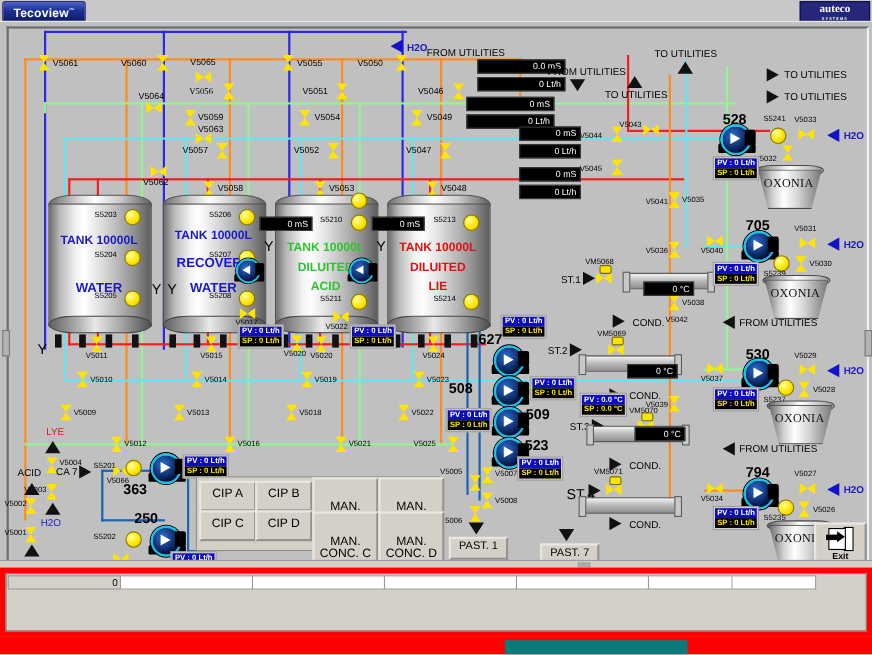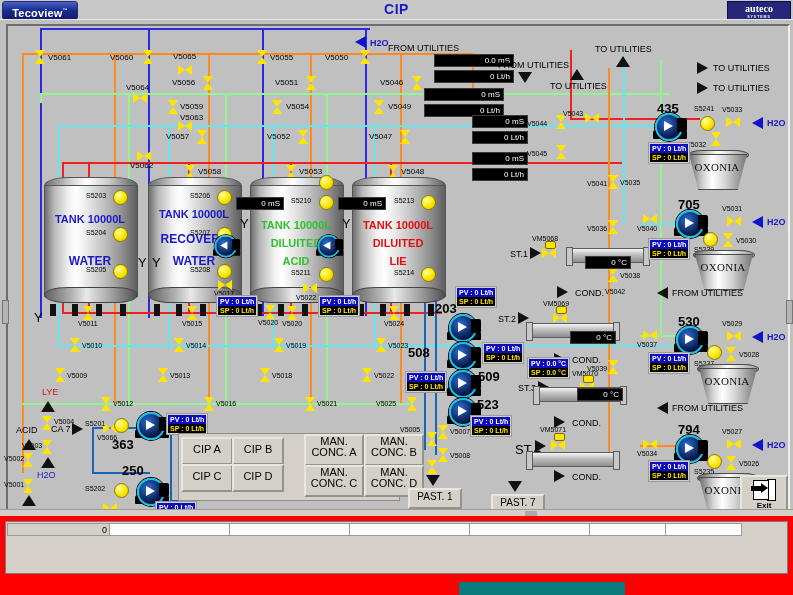--- a/index.html
+++ b/index.html
@@ -100,21 +100,21 @@
     font-family:"Liberation Serif",serif;color:#111;letter-spacing:.3px;}
 
   
   .hx{position:absolute;height:13px;background:linear-gradient(180deg,#f4f4f4,#bdbdbd 45%,#8f8f8f);
     border:1px solid #5b5b5b;border-radius:2px;}
   .hx .end{position:absolute;top:-2px;width:5px;height:17px;background:#c8c8c8;border:1px solid #5b5b5b;}
 
   
   .btn{position:absolute;background:#d4d0c8;border:2px outset #e9e6e0;color:#000;
     font-size:11px;text-align:center;cursor:pointer;font-family:"Liberation Sans",sans-serif;}
-  .btn2{line-height:11px;padding-top:0;margin-left:20px;}
+  .btn2{line-height:11px;padding-top:20px;}
   .btnpanel{position:absolute;background:#d4d0c8;border:1px solid #8d8d8d;}
 
   .exitbtn{position:absolute;right:5px;bottom:4px;width:44px;height:34px;background:#d4d0c8;
     border:2px outset #e9e6e0;cursor:pointer;}
   .exitbtn .door{position:absolute;left:11px;top:3px;width:14px;height:18px;background:#fff;border:1px solid #000;}
   .exitbtn .dr2{position:absolute;left:25px;top:2px;width:7px;height:20px;background:#fff;border:1px solid #000;}
   .exitbtn .ar{position:absolute;left:9px;top:9px;width:12px;height:5px;background:#000;}
   .exitbtn .arh{position:absolute;left:19px;top:6px;width:0;height:0;border-top:5px solid transparent;
     border-bottom:5px solid transparent;border-left:7px solid #000;}
   .exitbtn span{position:absolute;left:0;bottom:1px;width:100%;text-align:center;font-size:8px;font-weight:bold;}
@@ -137,21 +137,20 @@
 </style>
 </head>
 <body>
 
 <div id="app">
 
   <div class="titlebar"></div>
   <div class="logo-tecoview">
     <span>Tecoview</span><sup>™</sup>
   </div>
-  <div class="apptitle">CIP</div>
   <div class="logo-auteco">
     <span>auteco</span>
     <small>SYSTEMS</small>
   </div>
 
   <div class="canvas">
     <div class="frame"></div>
     <div class="sideslider"></div>
     <div class="sideslider r"></div>
 
@@ -214,21 +213,21 @@
     <div class="valveV" style="left:143px;top:30px;"></div>
     <div class="taglbl" style="left:110px;top:33px;">V5060</div>
     <div class="valveH" style="left:178px;top:45px;"></div>
     <div class="taglbl" style="left:173px;top:32px;">V5065</div>
     <div class="valveV" style="left:257px;top:30px;"></div>
     <div class="taglbl" style="left:270px;top:33px;">V5055</div>
     <div class="valveV" style="left:360px;top:30px;"></div>
     <div class="taglbl" style="left:325px;top:33px;">V5050</div>
 
     <div class="valveV" style="left:203px;top:56px;"></div>
-    <div class="taglbl" style="left:172px;top:58px;">V5056</div>
+    <div class="taglbl" style="left:172px;top:58px;font-family:Liberation Serif, serif;">V5056</div>
     <div class="valveV" style="left:306px;top:56px;"></div>
     <div class="taglbl" style="left:275px;top:58px;">V5051</div>
     <div class="taglbl" style="left:380px;top:58px;">V5046</div>
     <div class="valveV" style="left:412px;top:56px;"></div>
 
     <div class="valveH" style="left:133px;top:73px;"></div>
     <div class="taglbl" style="left:126px;top:63px;">V5064</div>
     <div class="valveV" style="left:168px;top:80px;"></div>
     <div class="taglbl" style="left:180px;top:82px;">V5059</div>
     <div class="valveH" style="left:178px;top:101px;"></div>
@@ -501,21 +500,21 @@
     <div class="taglbl sm" style="left:587px;top:205px;">V5036</div>
     <div class="valveV" style="left:608px;top:248px;"></div>
     <div class="taglbl sm" style="left:620px;top:252px;">V5038</div>
     <div class="valveV" style="left:608px;top:340px;"></div>
     <div class="taglbl sm" style="left:587px;top:345px;">V5039</div>
 
     <div class="pvsp" style="left:455px;top:266px;">
       <div class="pv">PV : 0 Lt/h</div>
       <div class="sp">SP : 0 Lt/h</div>
     </div>
-    <div class="pumpno" style="left:435px;top:281px;">203</div>
+    <div class="pumpno" style="left:435px;top:281px;">627</div>
     <div class="pump" style="left:447px;top:294px;">
       <div class="base"></div>
       <div class="circ"></div>
       <div class="tri rt" style="border-right:none;border-left:9px solid #fff;left:11px;"></div>
       <div class="mot"></div>
     </div>
 
     <div class="pumpno" style="left:408px;top:325px;">508</div>
     <div class="pump" style="left:447px;top:322px;">
       <div class="base"></div>
@@ -610,21 +609,21 @@
     <div class="taglbl sm" style="left:540px;top:406px;">VM5071</div>
     <div class="valveH" style="left:551px;top:420px;"></div>
     <div class="motcap" style="left:554px;top:413px;"></div>
     <div class="hx" style="left:528px;top:432px;width:88px;">
       <div class="end" style="left:-3px;"></div>
       <div class="end" style="right:-3px;"></div>
     </div>
     <div class="taglbl" style="left:572px;top:452px;font-size:9px;">COND.</div>
     <div class="arrR" style="left:554px;top:450px;"></div>
 
-    <div class="pumpno" style="left:657px;top:81px;">435</div>
+    <div class="pumpno" style="left:657px;top:81px;">528</div>
     <div class="pump rt" style="left:653px;top:93px;">
       <div class="base"></div>
       <div class="circ"></div>
       <div class="tri"></div>
       <div class="mot"></div>
     </div>
     <div class="lampY" style="left:700px;top:96px;"></div>
     <div class="taglbl sm" style="left:694px;top:85px;">S5241</div>
     <div class="valveH" style="left:726px;top:97px;"></div>
     <div class="taglbl sm" style="left:722px;top:86px;">V5033</div>

